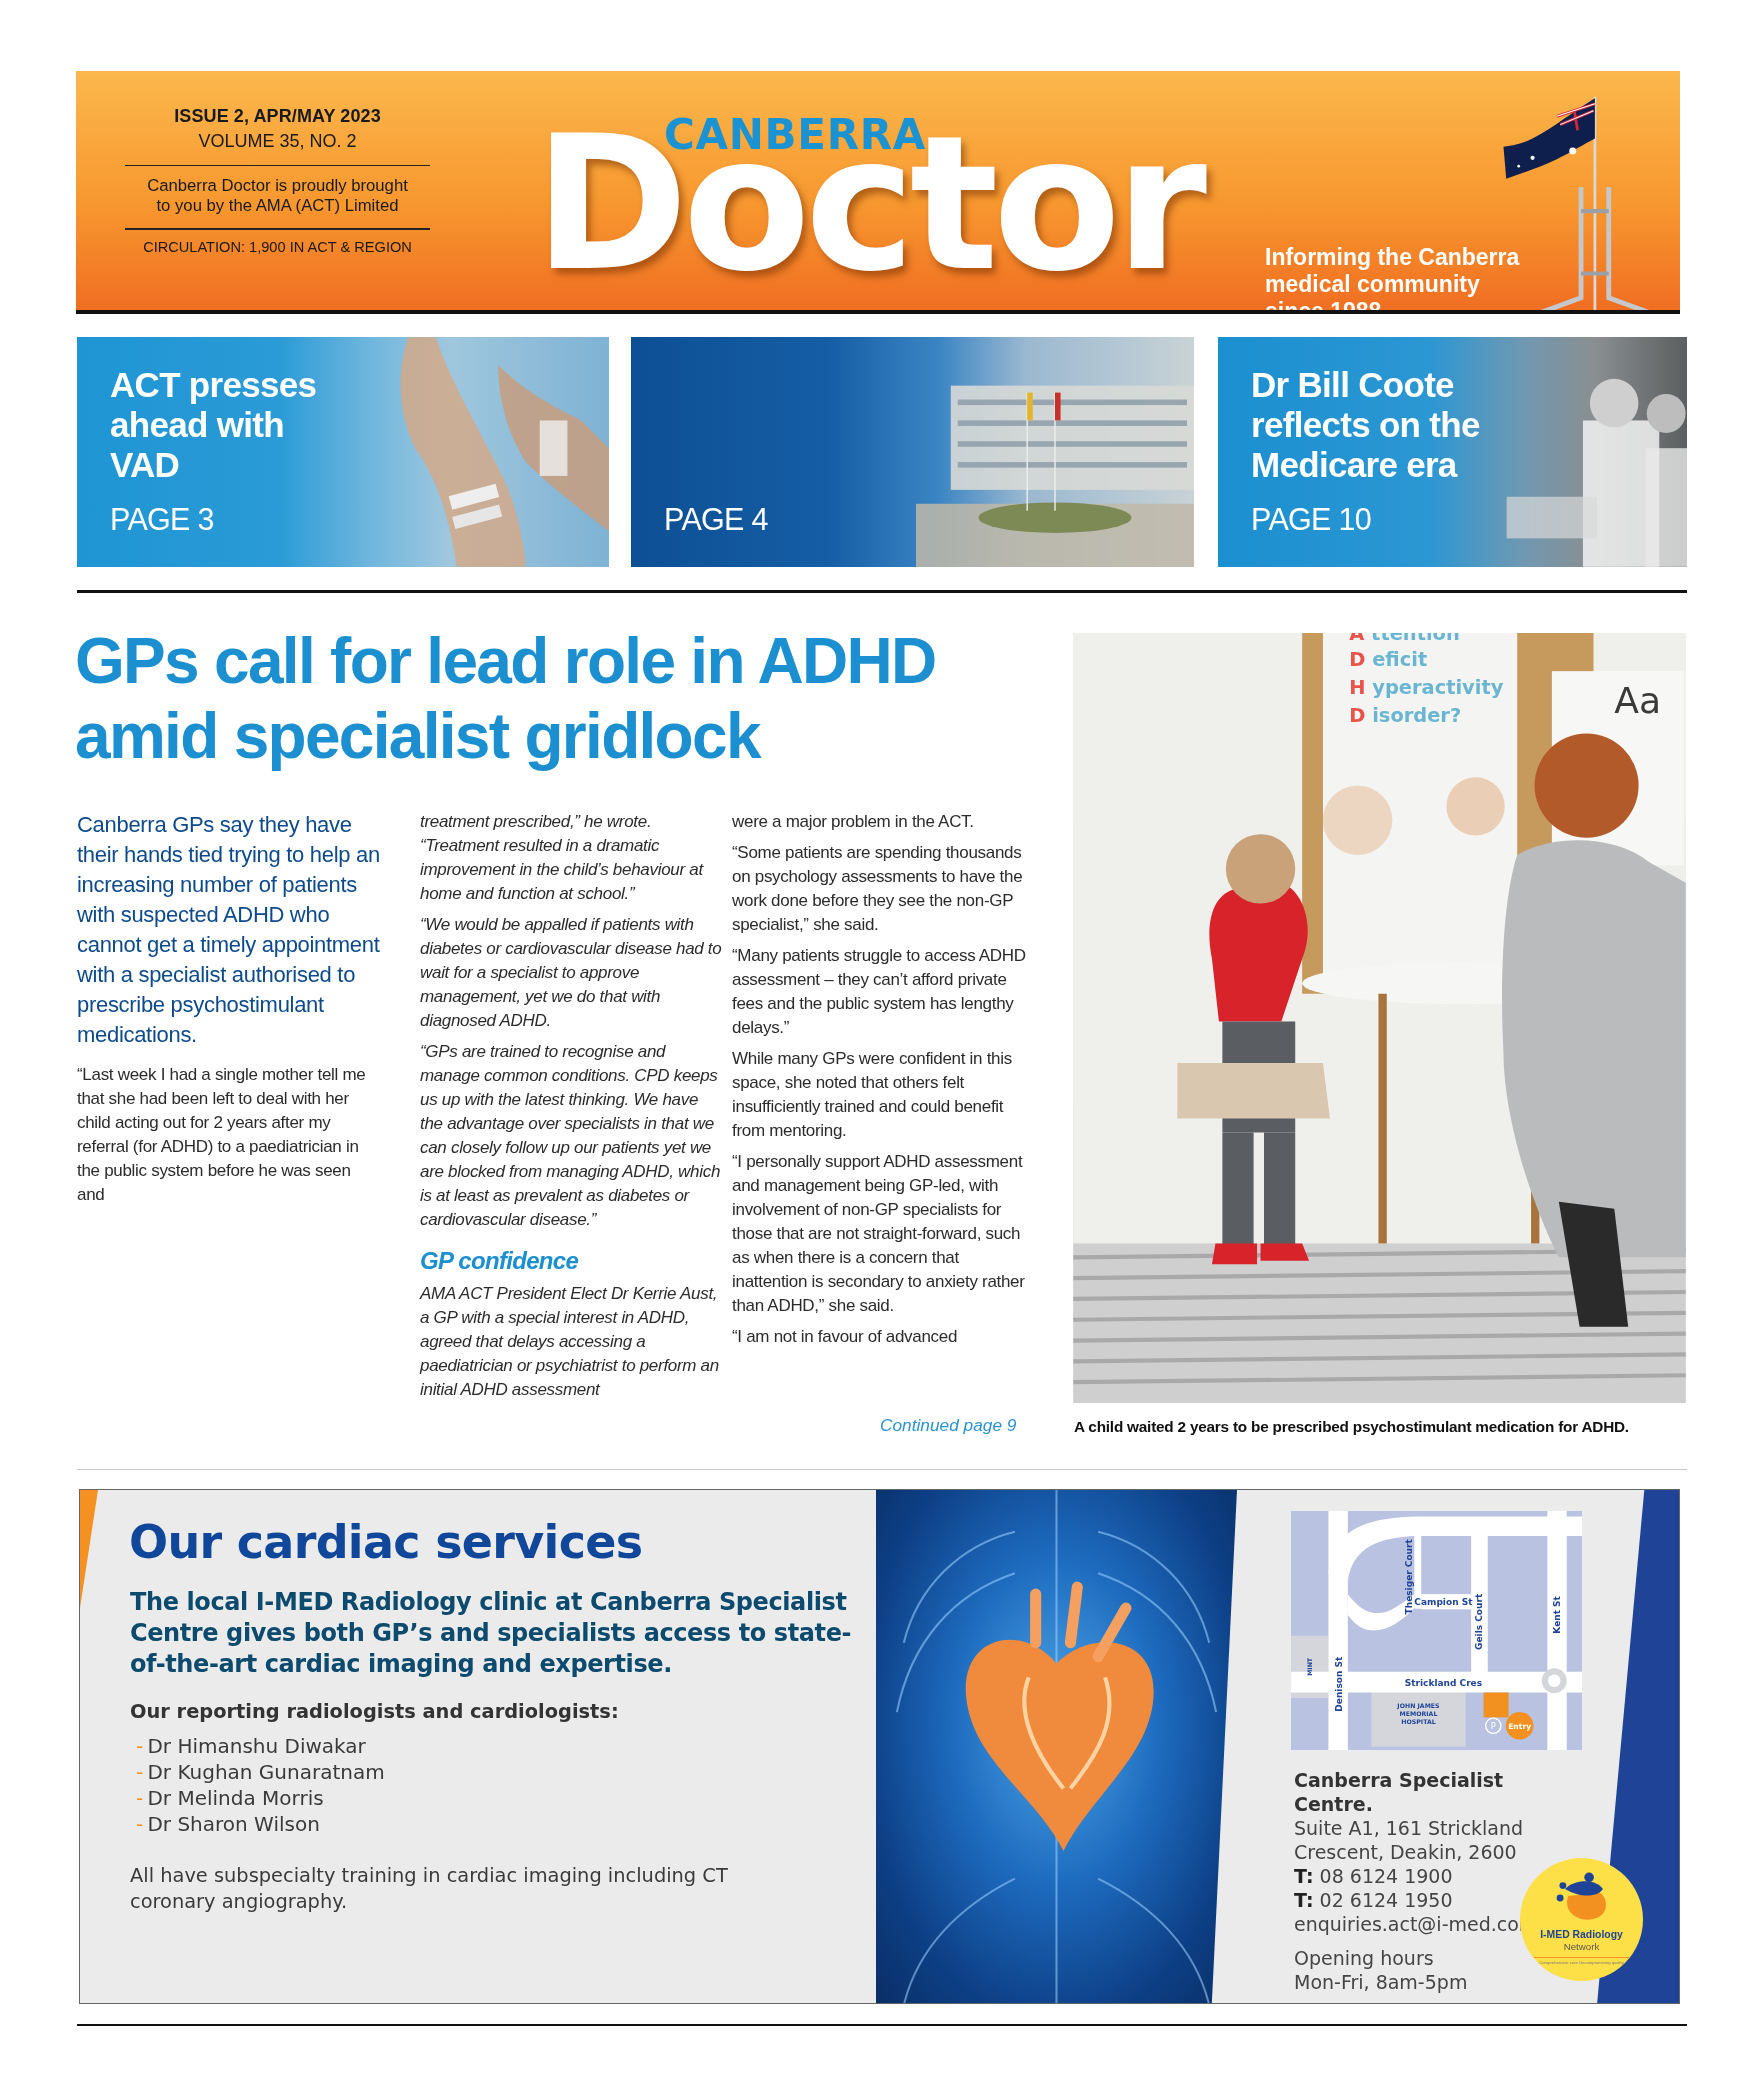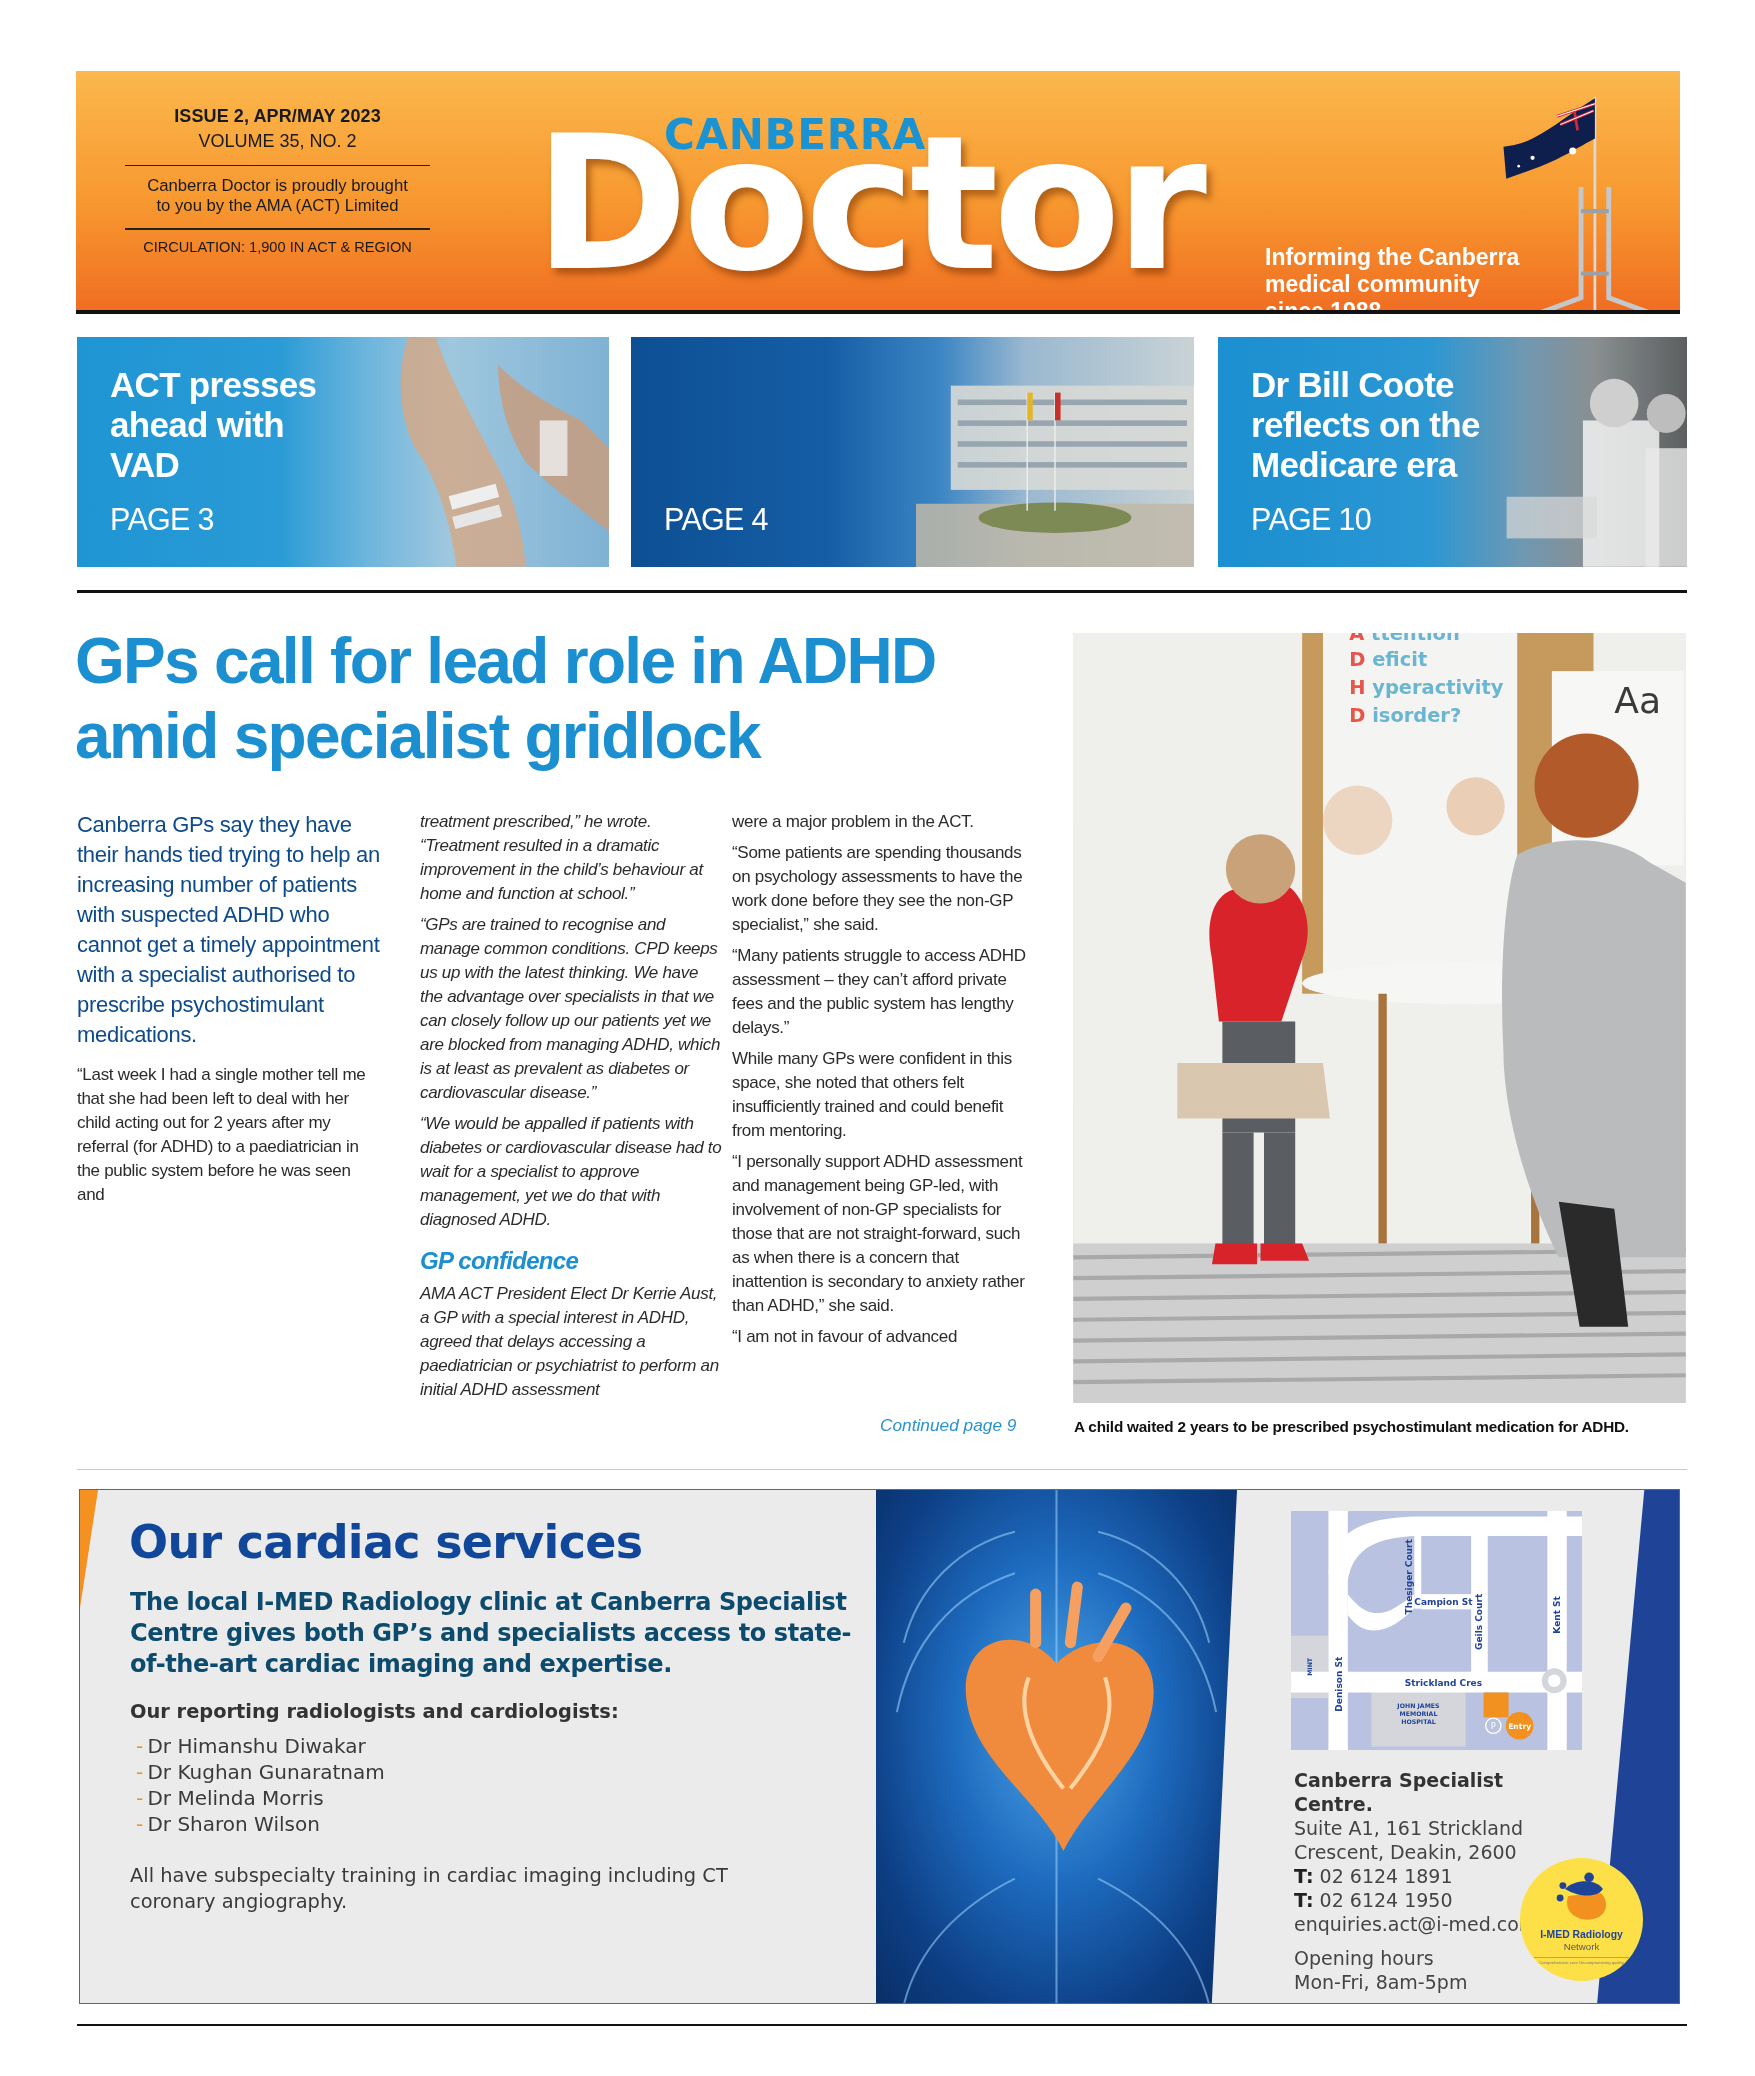--- a/index.html
+++ b/index.html
@@ -251,22 +251,22 @@
   <div>amid specialist gridlock</div>
 </h1>
 
 <div class="col col1">
   <p class="lede">Canberra GPs say they have their hands tied trying to help an increasing number of patients with suspected ADHD who cannot get a timely appointment with a specialist authorised to prescribe psychostimulant medications.</p>
   <p class="para"> “Last week I had a single mother tell me that she had been left to deal with her child acting out for 2 years after my referral (for ADHD) to a paediatrician in the public system before he was seen and</p>
 </div>
 
 <div class="col col2">
   <p class="para">treatment prescribed,” he wrote. “Treatment resulted in a dramatic improvement in the child’s behaviour at home and function at school.”</p>
+  <p class="para">“We would be appalled if patients with diabetes or cardiovascular disease had to wait for a specialist to approve management, yet we do that with diagnosed ADHD.</p>
   <p class="para">“GPs are trained to recognise and manage common conditions. CPD keeps us up with the latest thinking. We have the advantage over specialists in that we can closely follow up our patients yet we are blocked from managing ADHD, which is at least as prevalent as diabetes or cardiovascular disease.”</p>
-  <p class="para">“We would be appalled if patients with diabetes or cardiovascular disease had to wait for a specialist to approve management, yet we do that with diagnosed ADHD.</p>
   <h3 class="subhead">GP confidence</h3>
   <p class="para">AMA ACT President Elect Dr Kerrie Aust, a GP with a special interest in ADHD, agreed that delays accessing a paediatrician or psychiatrist to perform an initial ADHD assessment</p>
 </div>
 
 <div class="col col3">
   <p class="para">were a major problem in the ACT.</p>
   <p class="para">“Some patients are spending thousands on psychology assessments to have the work done before they see the non-GP specialist,” she said.</p>
   <p class="para">“Many patients struggle to access ADHD assessment – they can’t afford private fees and the public system has lengthy delays.”</p>
   <p class="para">While many GPs were confident in this space, she noted that others felt insufficiently trained and could benefit from mentoring.</p>
   <p class="para">“I personally support ADHD assessment and management being GP-led, with involvement of non-GP specialists for those that are not straight-forward, such as when there is a concern that inattention is secondary to anxiety rather than ADHD,” she said.</p>
@@ -381,21 +381,21 @@
       <text x="184" y="285" text-anchor="middle" font-size="9">JOHN JAMES</text>
       <text x="184" y="296" text-anchor="middle" font-size="9">MEMORIAL</text>
       <text x="184" y="307" text-anchor="middle" font-size="9">HOSPITAL</text>
     </g>
   </svg>
 
   <div class="ad-contact">
     <div class="name">Canberra Specialist Centre.</div>
     <div>Suite A1, 161 Strickland</div>
     <div>Crescent, Deakin, 2600</div>
-    <div><span class="tl">T:</span> <span>02 6124 1891</span></div>
+    <div><span class="tl">T:</span> <span>08 6124 1900</span></div>
     <div><span class="tl">T:</span> <span>02 6124 1950</span></div>
     <div>enquiries.act@i-med.com.au</div>
     <div class="gap"></div>
     <div>Opening hours</div>
     <div>Mon-Fri, 8am-5pm</div>
   </div>
 
   <div class="imed-badge">
     <svg width="123" height="69" viewBox="0 0 178 100">
       <path d="M70 55 C60 80 90 98 115 85 C130 75 125 55 115 50 Z" fill="#f39120"></path>

